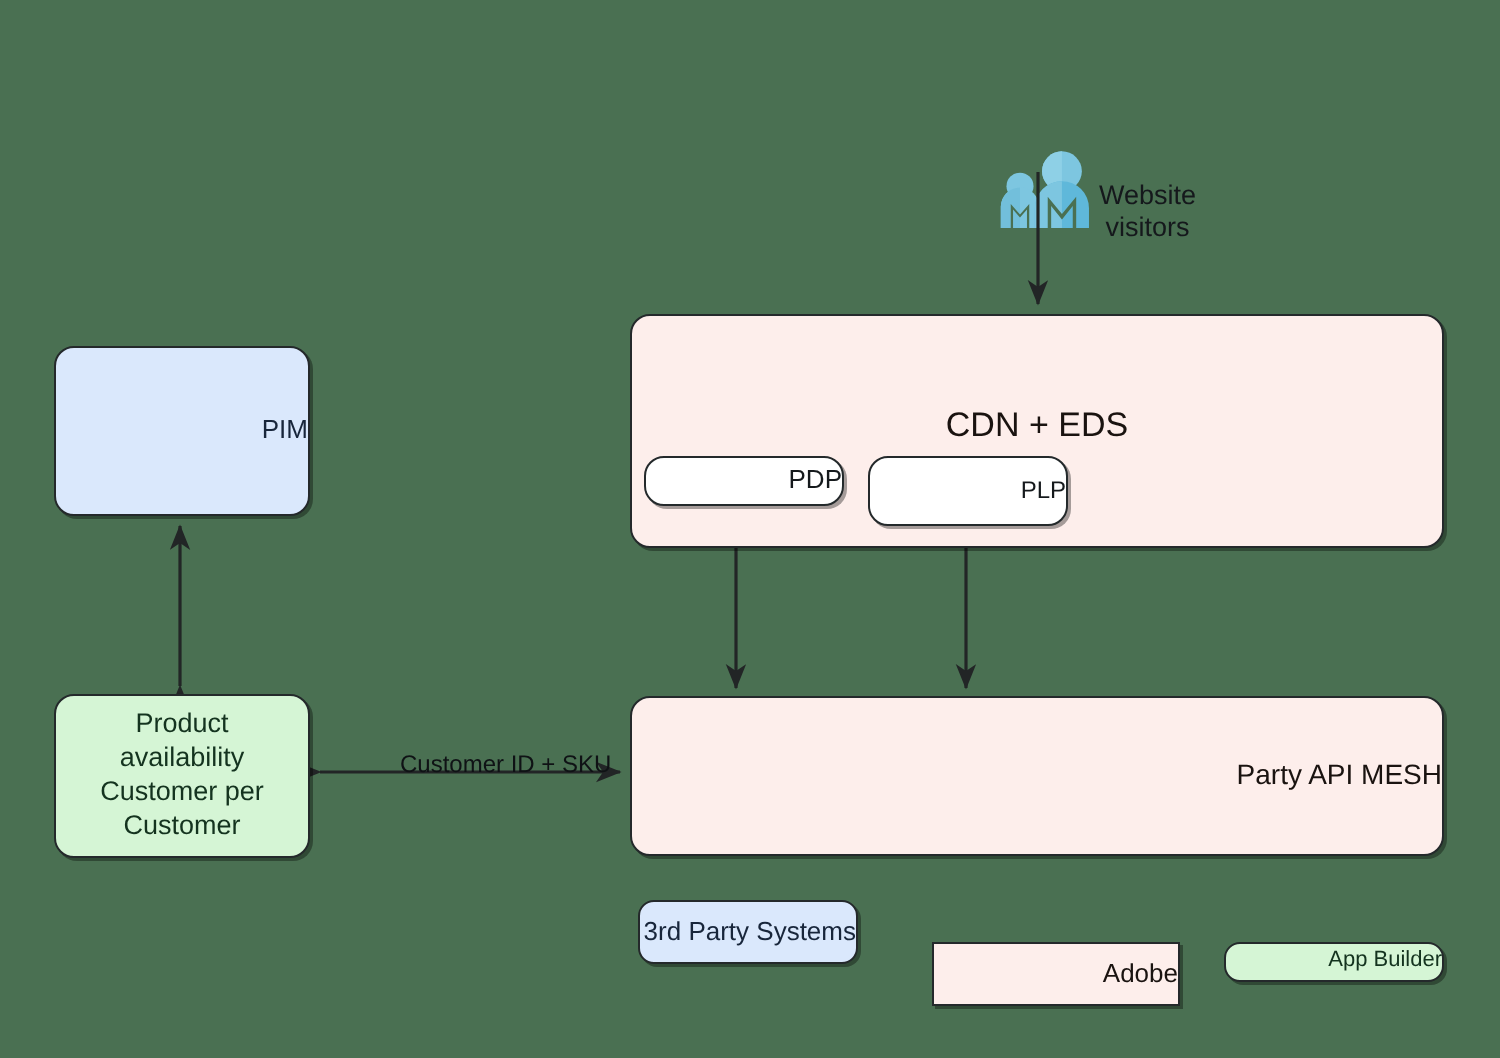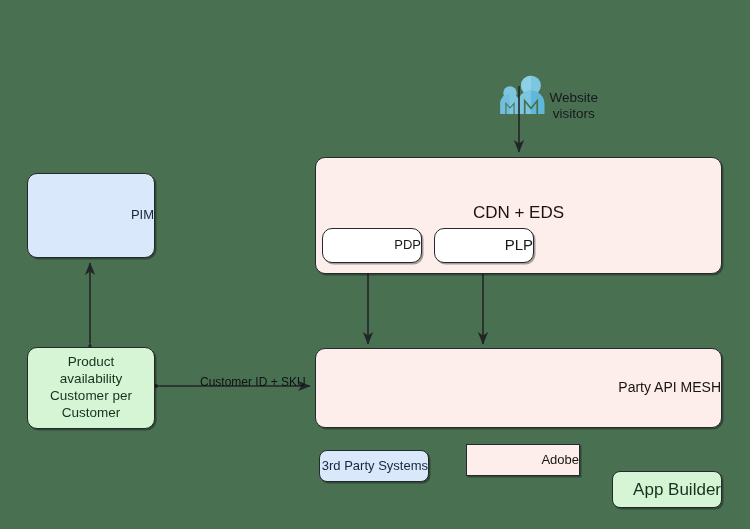--- a/index.html
+++ b/index.html
@@ -28,28 +28,28 @@
   .blue{background:#dae8fc;color:#18263b;}
   .green{background:#d5f5d5;color:#14331f;}
   .pink{background:#fdeeeb;color:#1a1310;}
   .white{background:#ffffff;color:#15191c;}
 
   
   #pim{left:27px;top:173px;width:128px;height:85px;font-size:13px;}
   #pas{left:27px;top:347px;width:128px;height:82px;font-size:13.5px;padding:0 8px;}
   #cdn{left:315px;top:157px;width:407px;height:117px;align-items:flex-start;justify-content:center;}
   #cdn .cdn-label{margin-top:44px;font-size:17px;}
-  #pdp{left:322px;top:228px;width:100px;height:35px;font-size:13px;}
-  #plp{left:434px;top:228px;width:100px;height:35px;font-size:15px;}
+  #pdp{left:322px;top:228px;width:100px;height:25px;font-size:13px;}
+  #plp{left:434px;top:228px;width:100px;height:35px;font-size:12px;}
   #mesh{left:315px;top:348px;width:407px;height:80px;font-size:14px;}
 
   
   #leg1{left:319px;top:450px;width:110px;height:32px;font-size:13px;border-radius:8px;}
-  #leg2{left:466px;top:444px;width:114px;height:32px;font-size:13px;border-radius:0;}
-  #leg3{left:612px;top:471px;width:110px;height:37px;font-size:17px;border-radius:8px;}
+  #leg2{left:466px;top:471px;width:124px;height:32px;font-size:13px;border-radius:0;}
+  #leg3{left:612px;top:471px;width:110px;height:20px;font-size:11px;border-radius:8px;}
 
   
   #visitors{
     position:absolute;left:494px;top:22px;width:104px;height:100px;
     display:flex;align-items:flex-end;
   }
   #visitors .ppl{width:78px;height:55px;}
   #visitors .vlabel{
     margin-top:1px;font-size:13.5px;color:#15181c;text-align:center;
     line-height:1.18;font-weight:400;

